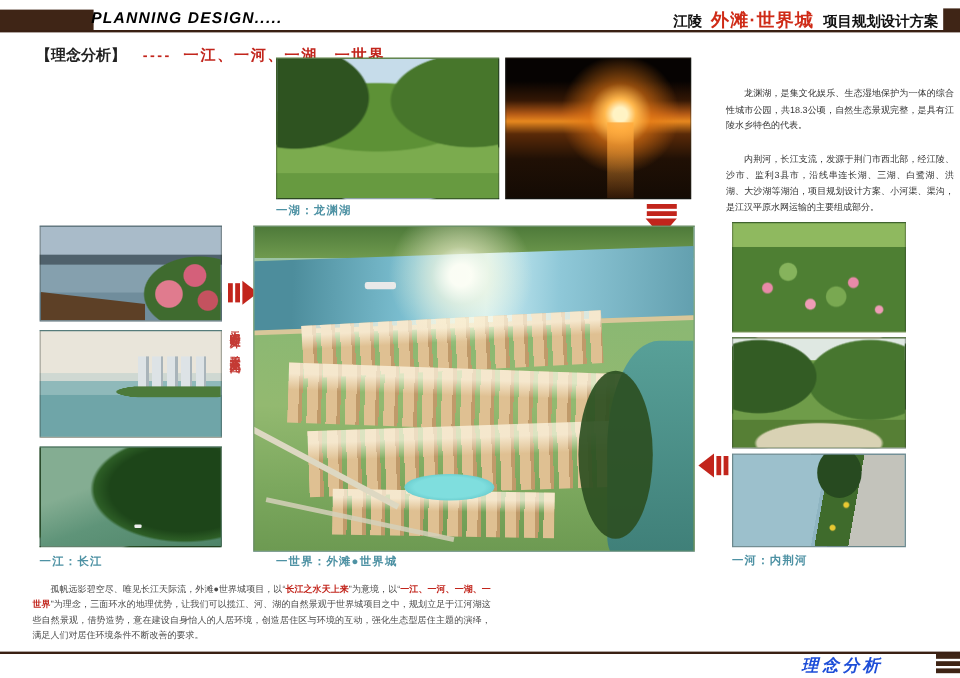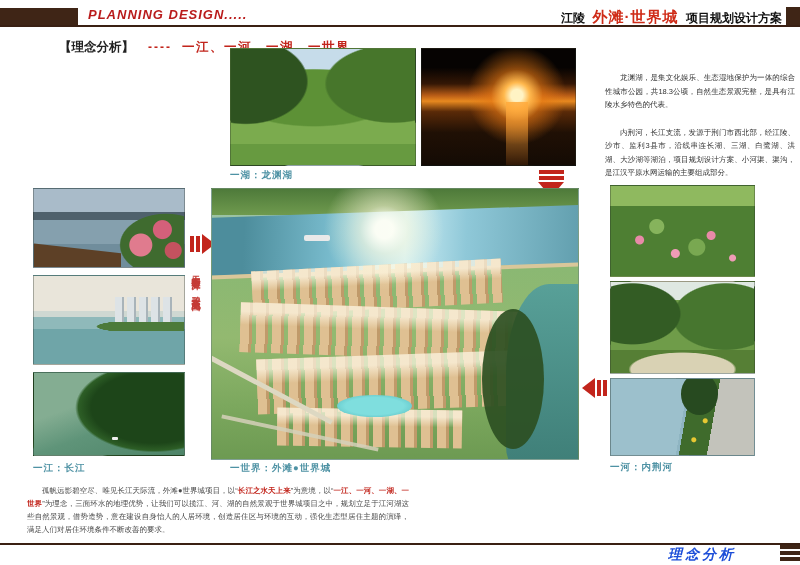--- a/index.html
+++ b/index.html
@@ -1,30 +1,30 @@
 <!DOCTYPE html>
 <html><head>
 <meta charset="utf-8">
 <style>
   html,body{margin:0;padding:0;background:#e9e9e9;}
   .page{position:relative;width:800px;height:565px;background:#ffffff;overflow:hidden;
         font-family:"Liberation Sans", sans-serif;margin:0 auto;}
 
   
   .hdr-block{position:absolute;left:0;top:8px;width:78px;height:17px;background:#3f2516;}
-  .hdr-title{position:absolute;left:88px;top:7px;font:italic bold 13px "Liberation Sans",sans-serif;
-             color:#b91c1c;letter-spacing:1px;}
+  .hdr-title{position:absolute;left:76px;top:7px;font:italic bold 13px "Liberation Sans",sans-serif;
+             color:#000000;letter-spacing:1px;}
   .hdr-rule{position:absolute;left:0;right:0;top:25px;height:2px;background:#3a2013;}
   .hdr-project{position:absolute;right:18px;top:8px;white-space:nowrap;}
   .hdr-project .city,.hdr-project .suffix{font-weight:bold;font-size:12px;color:#111;}
   .hdr-project .brand{font-weight:bold;font-size:15px;color:#cf2b17;letter-spacing:1px;padding:0 3px;}
   .hdr-corner{position:absolute;right:0;top:7px;width:14px;height:18px;background:#3f2516;}
 
   
-  .concept{position:absolute;left:30px;top:37px;white-space:nowrap;margin-left:29px;}
+  .concept{position:absolute;left:30px;top:37px;white-space:nowrap;}
   .concept .h{font-weight:bold;font-size:12.5px;color:#222;}
   .concept .d{color:#c2251c;font-weight:bold;font-size:12px;margin:0 10px 0 14px;letter-spacing:2px;}
   .concept .k{color:#c2251c;font-weight:bold;font-size:12.5px;letter-spacing:1.5px;}
 
   
   .intro{position:absolute;left:57px;top:68px;width:158px;font-size:7.5px;line-height:13px;
          color:#333;text-align:justify;text-indent:2em;}
   .intro .poem{color:#c2251c;font-weight:bold;}
   .rtext{position:absolute;left:605px;top:71px;width:190px;font-size:7.5px;line-height:13.5px;
          color:#333;text-align:justify;}

